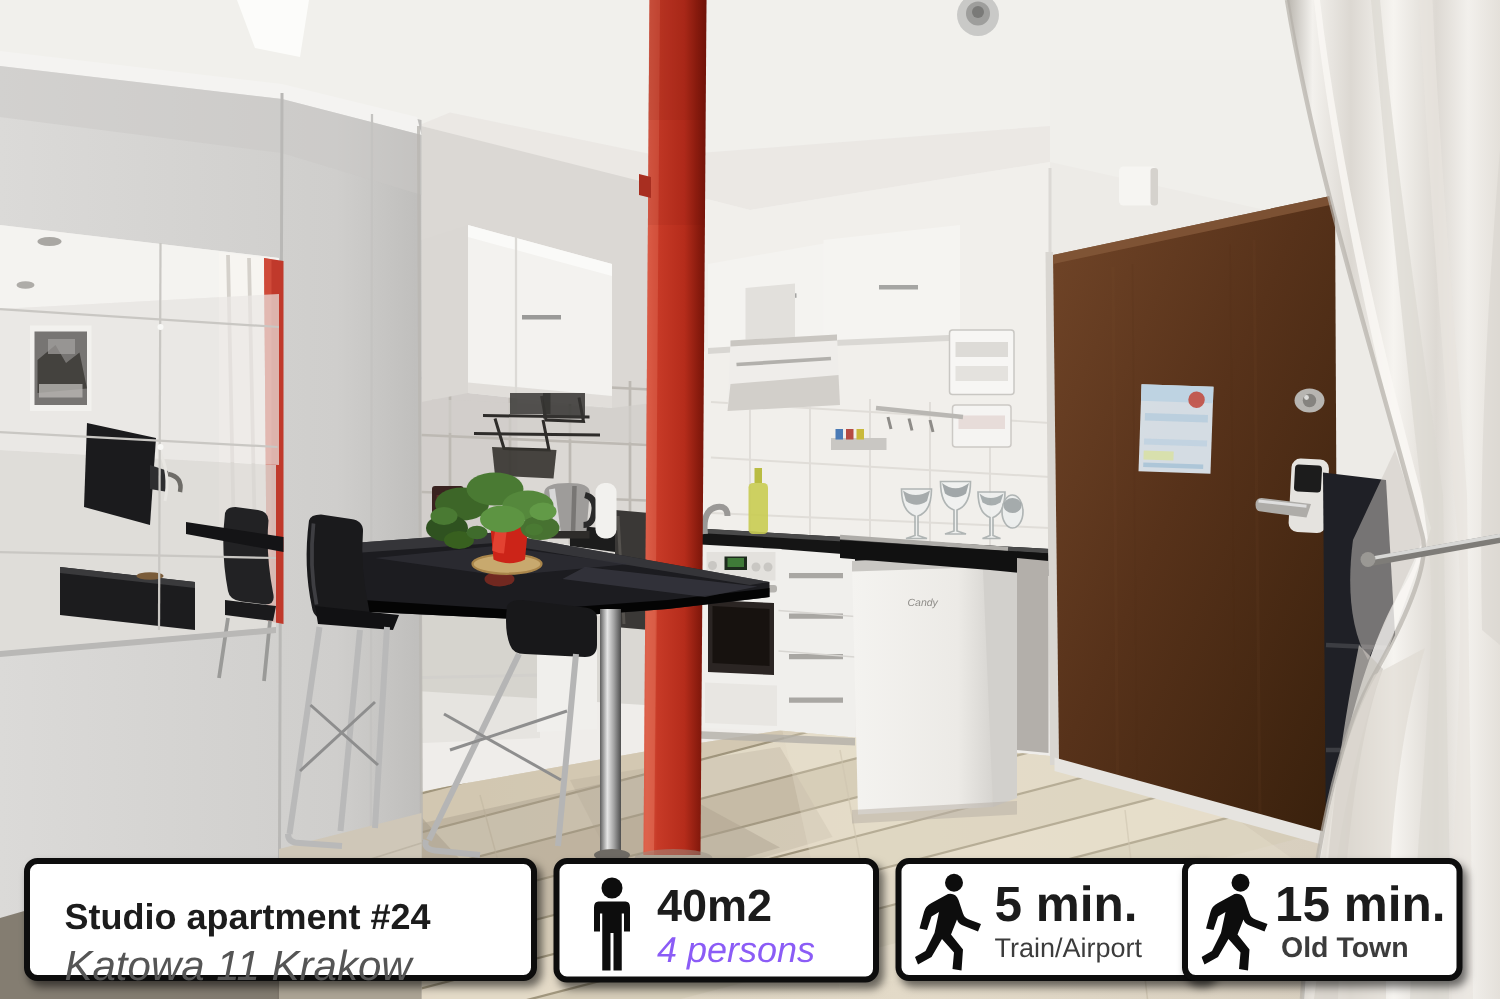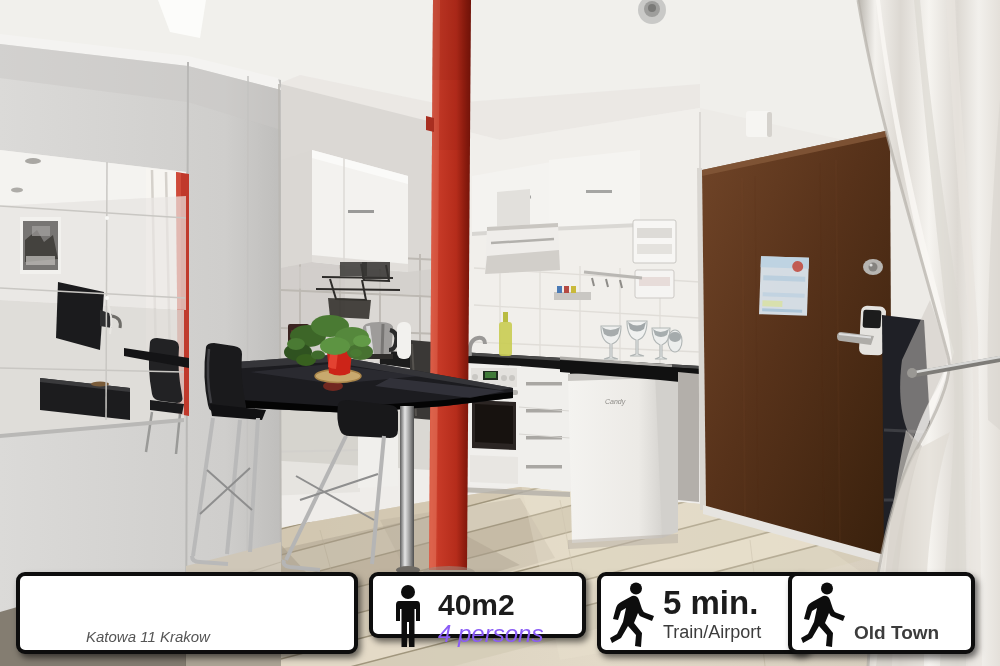--- a/index.html
+++ b/index.html
@@ -2,21 +2,21 @@
 <html><head>
 <meta charset="utf-8">
 <style>
   html,body{margin:0;padding:0;}
   body{width:1000px;height:666px;overflow:hidden;font-family:"Liberation Sans",sans-serif;}
   #scene{position:relative;width:1000px;height:666px;background:#efedea;}
   svg{position:absolute;left:0;top:0;}
   .badge{position:absolute;background:#fff;border:4px solid #0d0d0d;border-radius:9px;
          box-shadow:3px 4px 6px rgba(0,0,0,0.55);box-sizing:border-box;}
   .b-title{font-weight:bold;font-size:24px;color:#1c1c1c;}
-  .b-sub{font-style:italic;font-size:15px;color:#555;margin-left:43px;}
+  .b-sub{font-style:italic;font-size:28px;color:#555;}
 </style>
 </head>
 <body>
 <div id="scene">
 <svg width="1000" height="666" viewBox="0 0 1000 666">
 <defs>
   <linearGradient id="pillarG" x1="0" y1="0" x2="1" y2="0">
     <stop offset="0" stop-color="#dc5a44"></stop>
           <stop offset="0.22" stop-color="#c73a27"></stop>
     <stop offset="0.65" stop-color="#b52c1b"></stop>
@@ -443,24 +443,25 @@
 
 <path d="M916,450 C894,492 876,570 870,666 L924,666 C924,560 934,484 950,432 Z" fill="#ddd8d1" opacity="0.6"></path>
 <path d="M930,300 C940,330 946,350 948,362 L912,440 C900,420 898,390 902,360 Z" fill="#cdc8c1" opacity="0.5"></path>
 
 <path d="M910,375 L1000,359" stroke="#7e7c78" stroke-width="6" fill="none"></path>
 <path d="M910,373 L1000,357" stroke="#d8d8d6" stroke-width="2.5" fill="none"></path>
 <circle cx="912" cy="373" r="5" fill="#9a9894"></circle>
 </svg>
 
 <div class="badge" style="left:16px;top:572px;width:342px;height:82px;">
+  <div class="b-title" style="position:absolute;left:23px;top:22px;">Studio apartment #24</div>
   <div class="b-sub" style="position:absolute;left:23px;top:52px;">Katowa 11 Krakow</div>
 </div>
 
-<div class="badge" style="left:369px;top:572px;width:217px;height:66px;">
+<div class="badge" style="left:369px;top:572px;width:217px;height:83px;">
   <svg width="44" height="70" viewBox="0 0 44 70" style="position:absolute;left:13px;top:6px;">
 
     <circle cx="22" cy="10" r="7" fill="#0d0d0d"></circle>
     <path d="M13,19 h18 q3,0 3,4 v16 h-4 v-12 h-1.5 v38 h-5.5 v-25 h-2 v25 h-5.5 v-38 H14 v12 h-4 v-16 q0,-4 3,-4 Z" fill="#0d0d0d"></path>
   </svg>
   <div style="position:absolute;left:65px;top:12px;font-weight:bold;font-size:30px;color:#1c1c1c;">40m2</div>
   <div style="position:absolute;left:65px;top:44px;font-style:italic;font-size:24px;color:#8b5cf6;">4 persons</div>
 </div>
 
 <div class="badge" style="left:597px;top:572px;width:212px;height:82px;">
@@ -472,15 +473,16 @@
   <div style="position:absolute;left:62px;top:8px;font-weight:bold;font-size:33px;color:#1c1c1c;">5 min.</div>
   <div style="position:absolute;left:62px;top:46px;font-weight:normal;font-size:18px;color:#3c3c3c;">Train/Airport</div>
 </div>
 
 <div class="badge" style="left:788px;top:572px;width:187px;height:82px;">
   <svg width="46" height="66" viewBox="0 0 46 66" style="position:absolute;left:9px;top:6px;">
 
     <circle cx="26" cy="6.5" r="6" fill="#0d0d0d"></circle>
     <path d="M22,14 q5,-1 7,4 l3,9 q1,3 4,4 l8,3 -2,5 -10,-4 q-3,-1 -4,-4 l-4,10 8,10 -1,14 -6,-1 1,-11 -8,-9 -7,12 -9,5 -2,-5 7,-4 6,-12 3,-14 -5,3 -3,9 -5,-1 3,-11 q1,-4 5,-6 Z" fill="#0d0d0d"></path>
   </svg>
+  <div style="position:absolute;left:58px;top:8px;font-weight:bold;font-size:33px;color:#1c1c1c;">15 min.</div>
   <div style="position:absolute;left:62px;top:46px;font-weight:bold;font-size:19px;color:#3c3c3c;text-align:right;">Old Town</div>
 </div>
 </div>
 
 </body></html>

